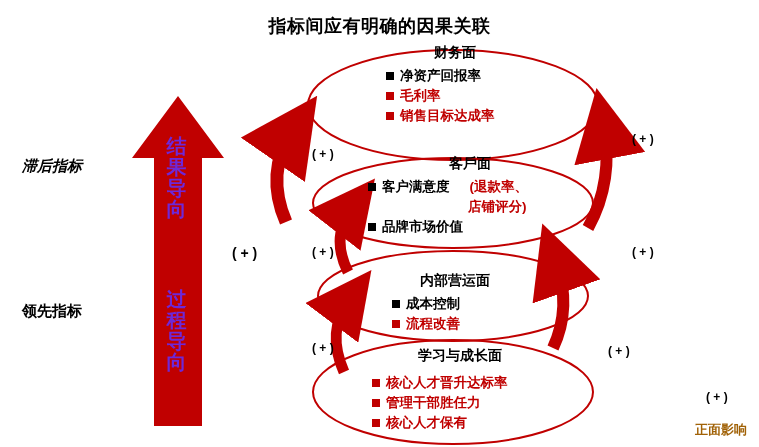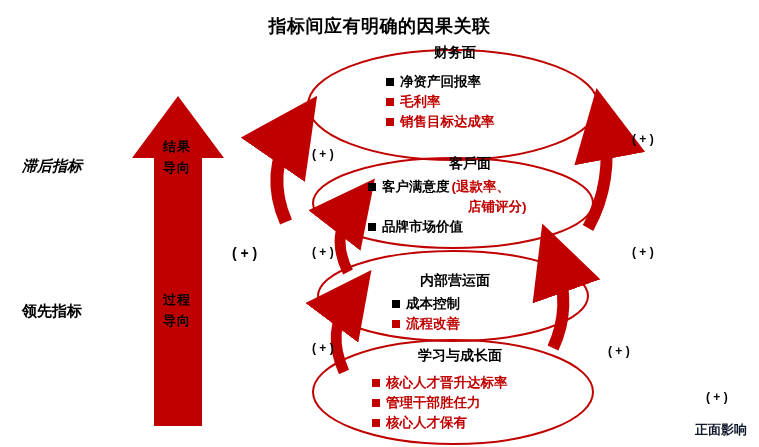--- a/index.html
+++ b/index.html
@@ -39,23 +39,23 @@
     white-space: nowrap;
   }
   #lagging-label { left: 22px; top: 157px; }
   #leading-label { left: 22px; top: 302px; font-style: normal; }
 
   
   #big-arrow { left: 132px; top: 96px; }
   .arrow-text {
     width: 34px;
     text-align: center;
-    font-size: 13px;
-    font-weight: bold;
-    color: #000000;
+    font-size: 20px;
+    font-weight: bold;
+    color: #6d28d9;
     line-height: 21px;
     letter-spacing: 1px;
   }
   #arrow-text-1 { left: 160px; top: 136px; }
   #arrow-text-2 { left: 160px; top: 289px; }
 
   
   .persp-title {
     font-size: 14px;
     font-weight: bold;
@@ -89,21 +89,21 @@
     font-weight: bold;
     color: #000000;
     white-space: nowrap;
   }
 
   #bottom-note {
     right: 12px;
     bottom: 8px;
     font-size: 13px;
     font-weight: bold;
-    color: #0f172a;
+    color: #a16207;
   }
 </style>
 </head>
 <body>
 
 <div id="canvas">
 
   <div class="abs" id="title">指标间应有明确的因果关联</div>
 
   <svg class="abs" style="left:0; top:0;" width="759" height="447">
@@ -135,21 +135,21 @@
     <polygon points="46,0 92,62 70,62 70,330 22,330 22,62 0,62" fill="#c00000"></polygon>
   </svg>
   <div class="abs arrow-text" id="arrow-text-1"><span>结果导向</span></div>
   <div class="abs arrow-text" id="arrow-text-2"><span>过程导向</span></div>
 
   <div class="abs side-label" id="lagging-label">滞后指标</div>
   <div class="abs side-label" id="leading-label">领先指标</div>
 
   <div class="abs" style="left:340px; top:44px; width:230px;">
     <div class="persp-title">财务面</div>
-    <div style="margin-top:10px; padding-left:46px;">
+    <div style="margin-top:4px; padding-left:46px;">
       <div class="bullet-row">
         <span class="sq sq-black"></span>
         <span class="txt-black">净资产回报率</span>
       </div>
       <div class="bullet-row">
         <span class="sq sq-red"></span>
         <span class="txt-red">毛利率</span>
       </div>
       <div class="bullet-row">
         <span class="sq sq-red"></span>
@@ -157,21 +157,21 @@
       </div>
     </div>
   </div>
 
   <div class="abs" style="left:340px; top:155px; width:260px;">
     <div class="persp-title">客戶面</div>
     <div style="margin-top:4px; padding-left:28px;">
       <div class="bullet-row">
         <span class="sq sq-black"></span>
         <span class="txt-black">客户满意度</span>
-        <span class="txt-red" style="margin-left:2px;">(退款率、</span>
+        <span class="txt-red" style="margin-left:20px;">(退款率、</span>
       </div>
       <div class="bullet-row" style="padding-left:100px;">
         <span class="txt-red">店铺评分)</span>
       </div>
       <div class="bullet-row">
         <span class="sq sq-black"></span>
         <span class="txt-black">品牌市场价值</span>
       </div>
     </div>
   </div>

